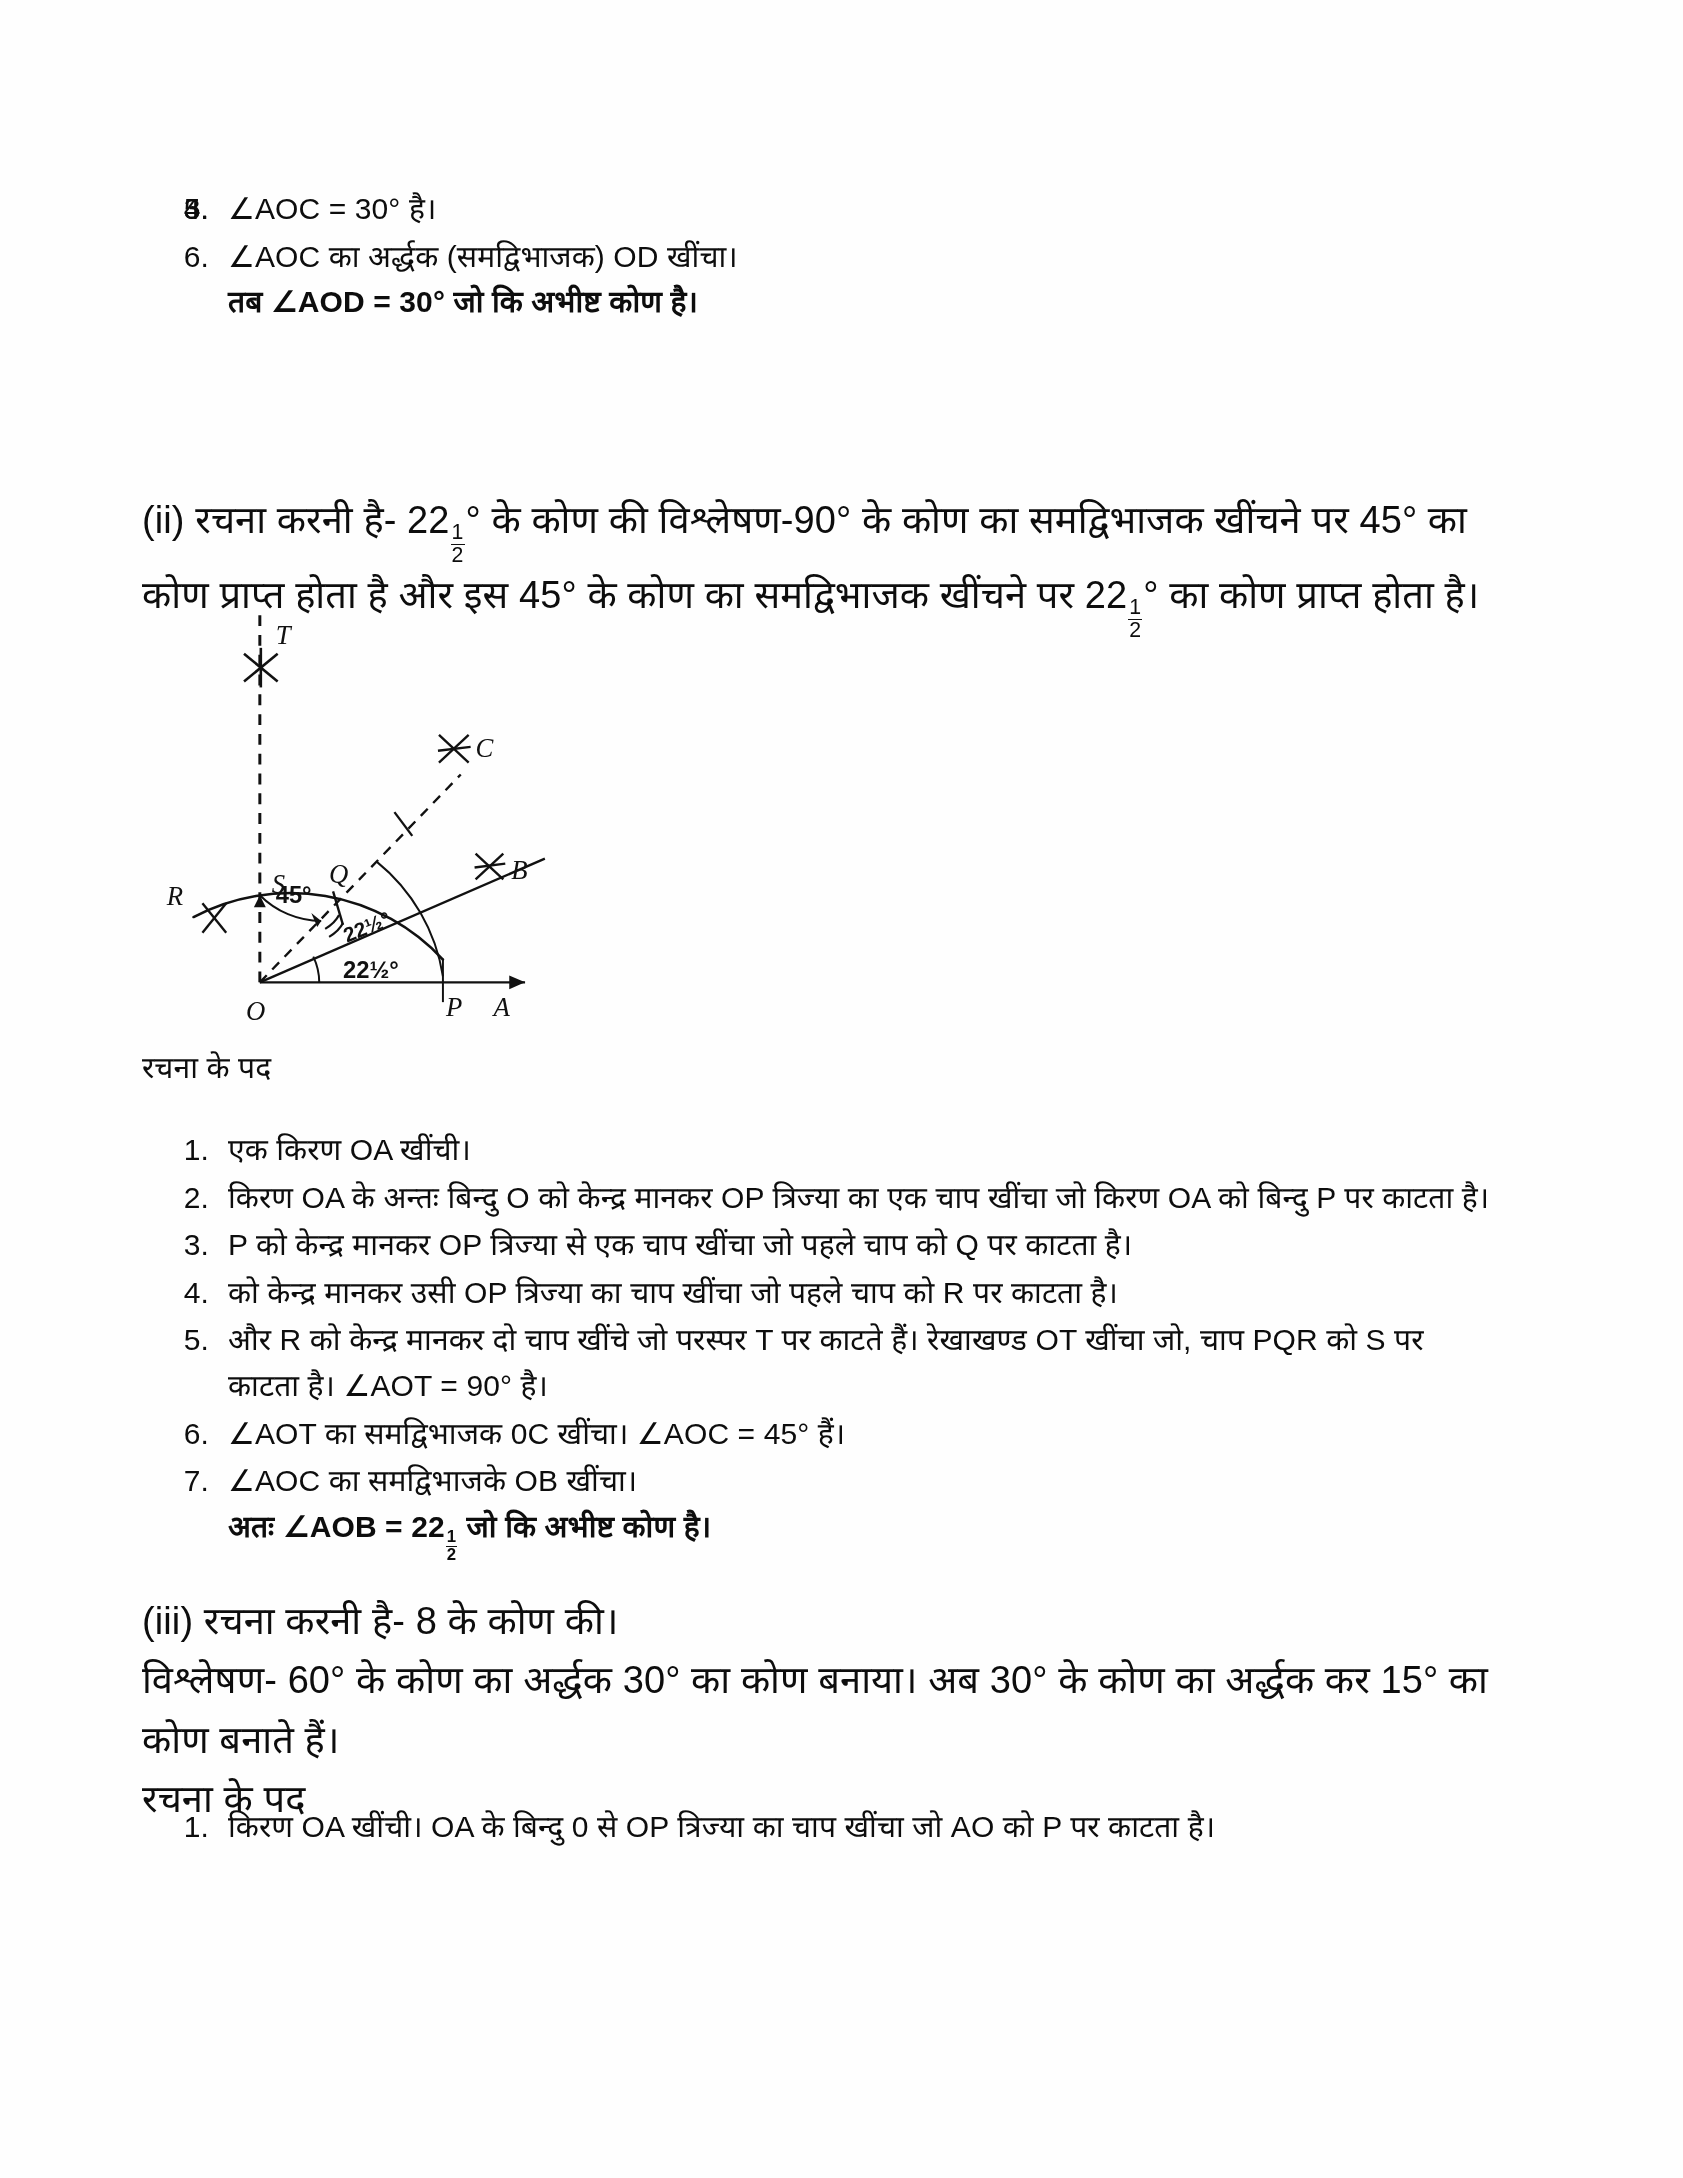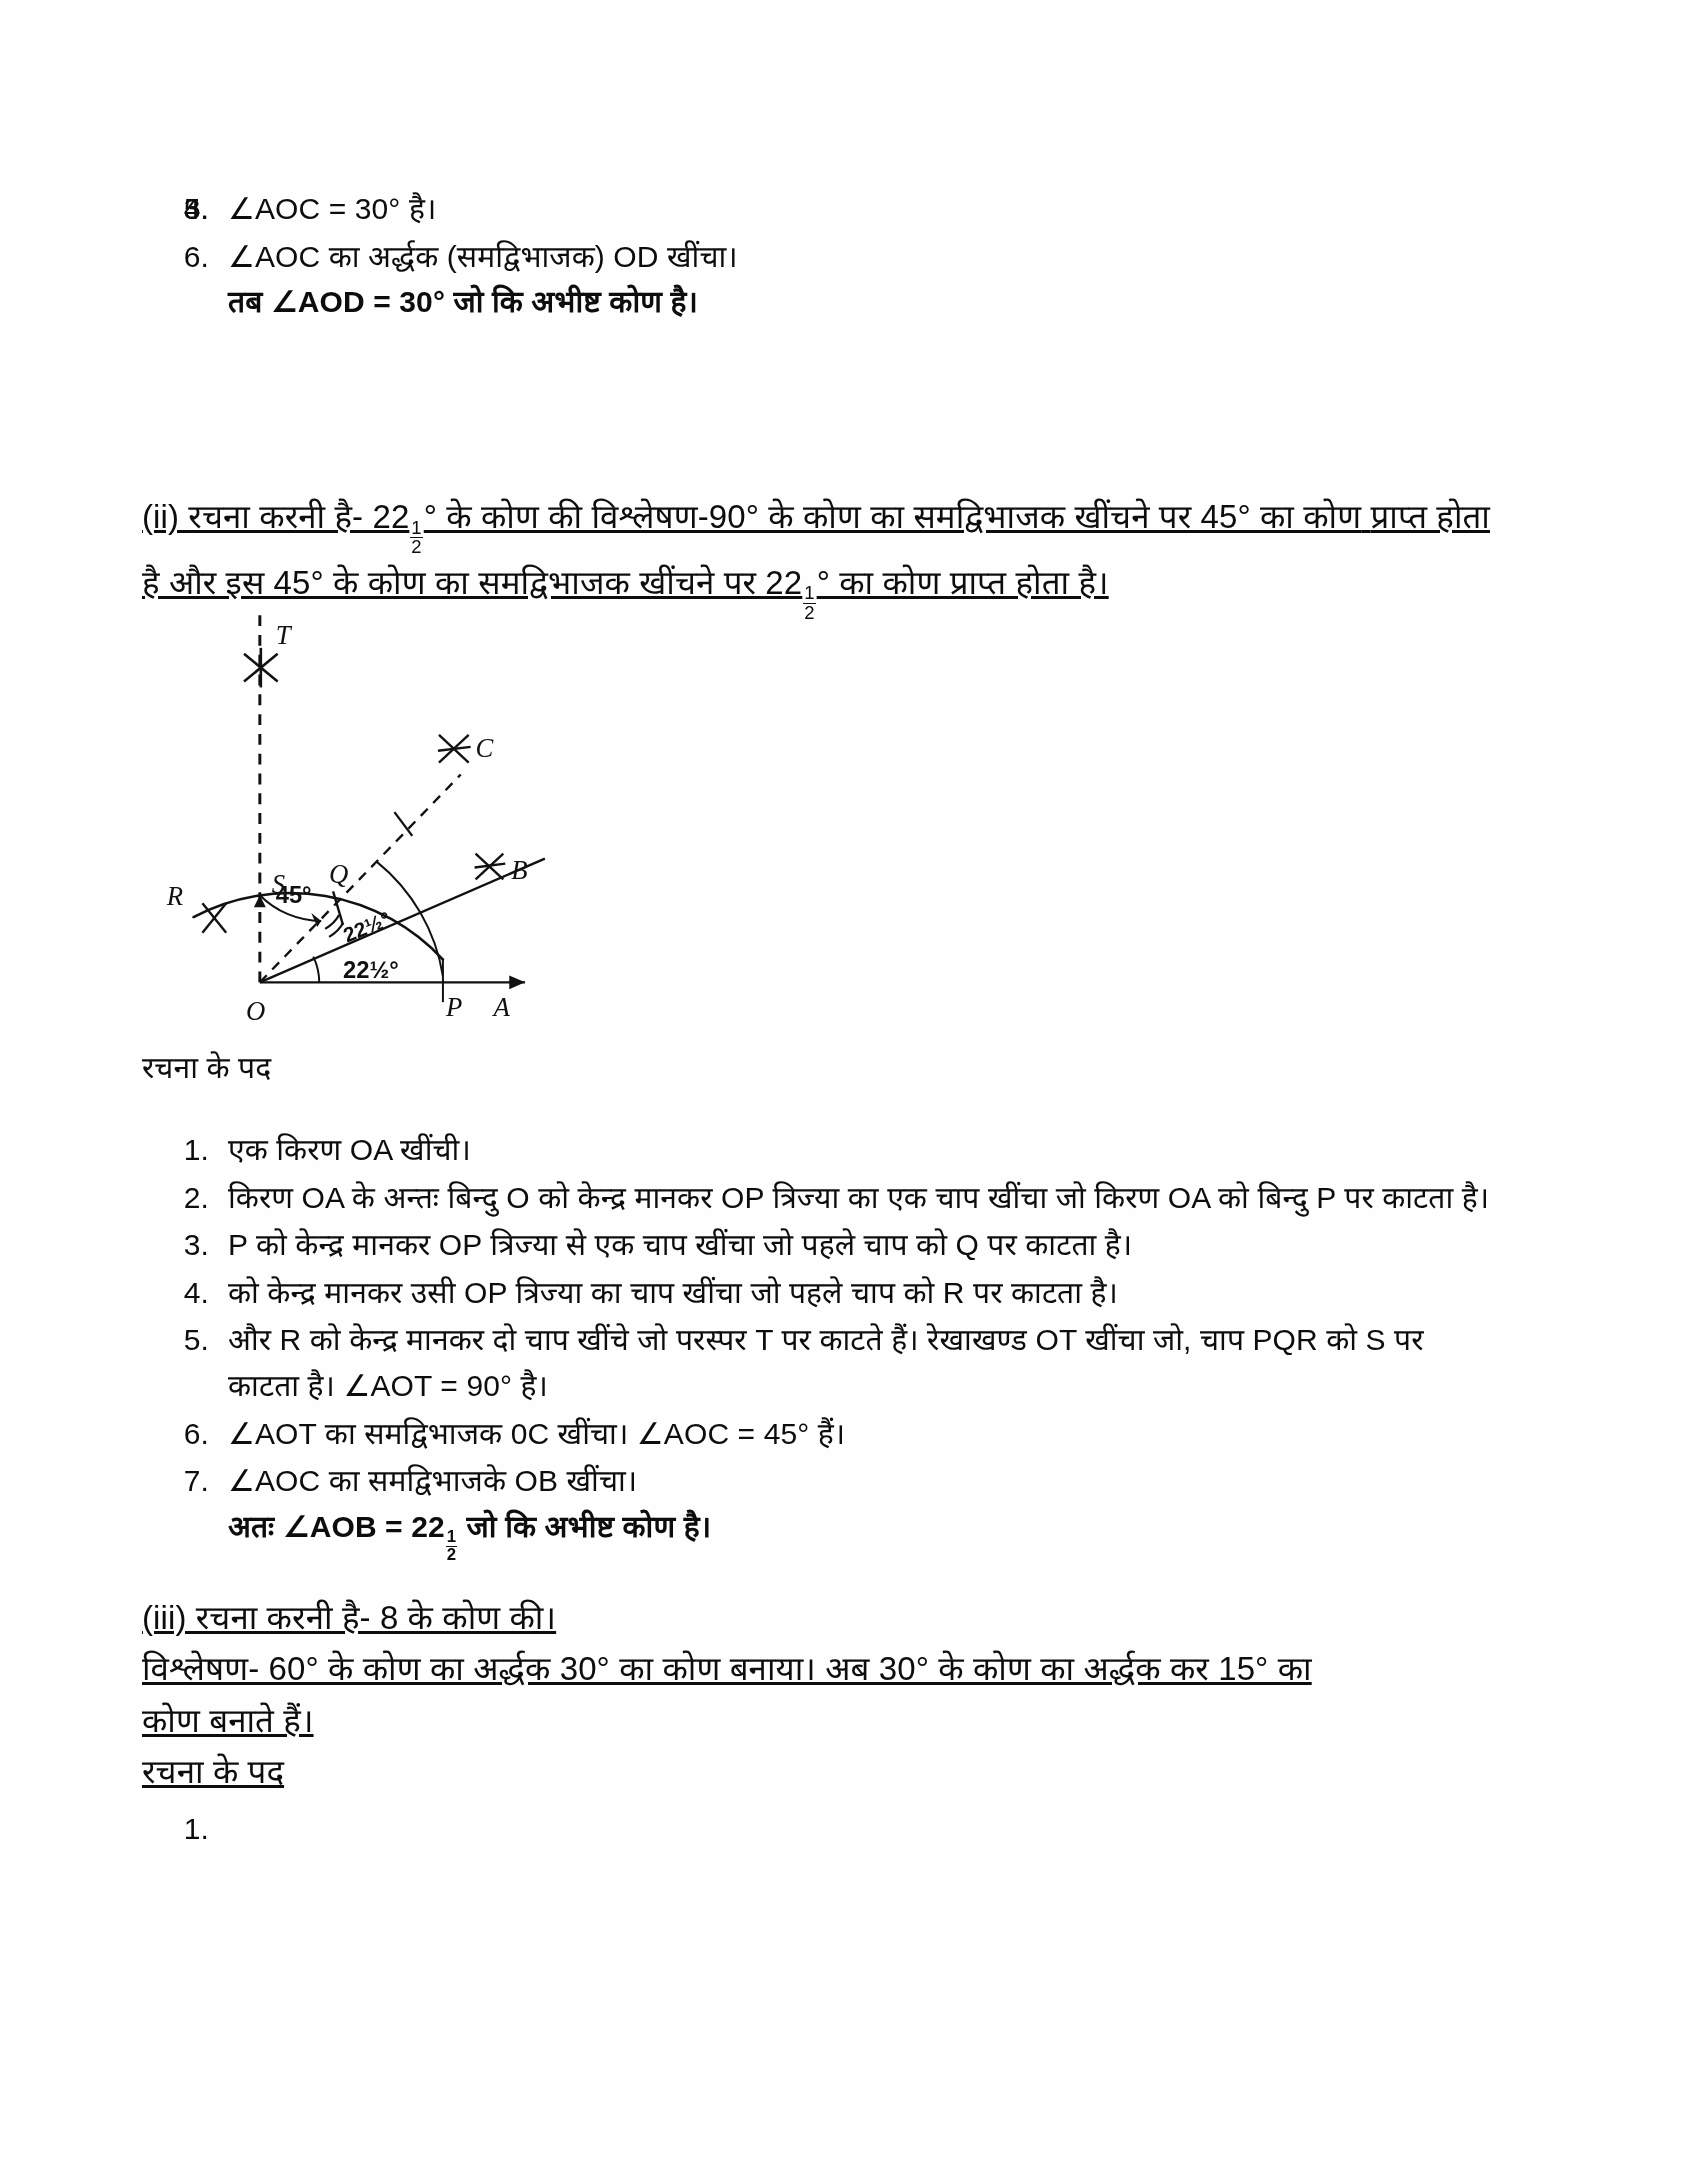--- a/index.html
+++ b/index.html
@@ -54,23 +54,22 @@
     text-align: right;
     font-size: 30px;
   }
   .sub-line {
     display: block;
     margin-top: 0px;
     font-weight: bold;
   }
 
   .para {
-    font-size: 33px;
+    font-size: 38px;
     line-height: 1.56;
-    text-decoration: underline;
   }
 
   
   .frac {
     display: inline-flex;
     flex-direction: column;
     vertical-align: -0.30em;
     text-align: center;
     font-size: 0.56em;
     line-height: 1.0;
@@ -271,18 +270,19 @@
     <div>(iii) रचना करनी है- 8 के कोण की।</div>
     <div>विश्लेषण- 60° के कोण का अर्द्धक 30° का कोण बनाया। अब 30° के कोण का अर्द्धक कर 15° का</div>
     <div>कोण बनाते हैं।</div>
     <div>रचना के पद</div>
   </div>
 
   <div class="block" style="left:163px; top:1804px; width:1327px;">
     <ol class="steps">
       <li>
         <span class="num">1.</span>
+        <span>किरण OA खींची। OA के बिन्दु 0 से OP त्रिज्या का चाप खींचा जो AO को P पर काटता है।</span>
       </li>
     </ol>
   </div>
 
 </div>
 
 
 </body></html>

